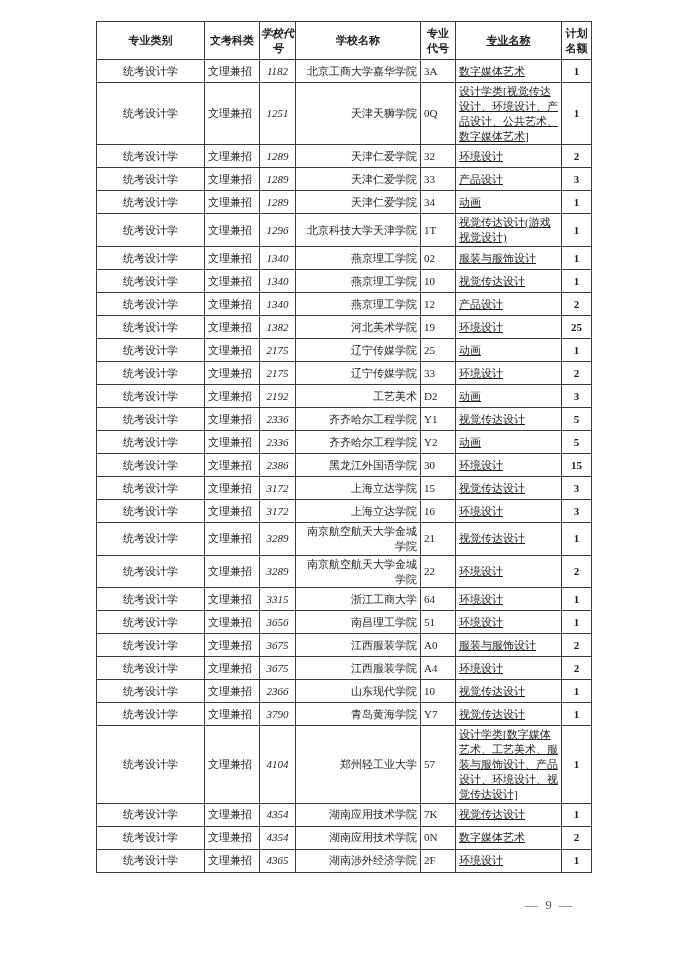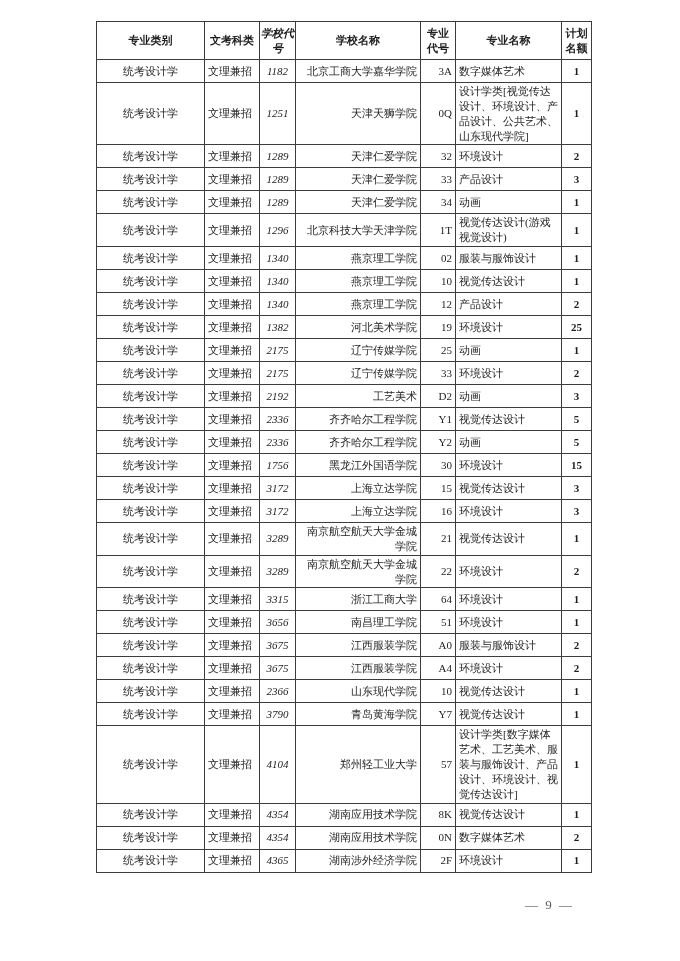--- a/index.html
+++ b/index.html
@@ -40,22 +40,22 @@
     padding: 2px 1px;
     word-break: break-all;
   }
   table.admission td {
     height: 20px;
   }
   .col-category   { width: 105px; text-align: center; }
   .col-subject    { width: 52px;  }
   .col-school_code{ width: 33px;  text-align: center; word-break: break-all; font-style: italic; }
   .col-school_name{ width: 122px; text-align: right;   word-break: break-all; }
-  .col-major_code { width: 32px;  text-align: right; word-break: break-all; }
-  .col-major_name { width: 103px; text-align: left;   word-break: break-all; }
+  .col-major_code { width: 32px;  text-align: left; word-break: break-all; }
+  .col-major_name { width: 103px; text-align: left;   word-break: break-all; text-decoration: underline; }
   .col-quota      { width: 27px;  text-align: center; font-weight: bold; word-break: break-all; }
   .page-number {
     position: absolute;
     top: 897px;
     left: 96px;
     width: 478px;
     text-align: right;
     font-size: 13px;
     letter-spacing: 2px;
     color: #5a5a5a;
@@ -87,21 +87,21 @@
           <td class="col-major_code">3A</td>
           <td class="col-major_name">数字媒体艺术</td>
           <td class="col-quota">1</td>
         </tr>
         <tr>
           <td class="col-category">统考设计学</td>
           <td class="col-subject">文理兼招</td>
           <td class="col-school_code">1251</td>
           <td class="col-school_name">天津天狮学院</td>
           <td class="col-major_code">0Q</td>
-          <td class="col-major_name">设计学类[视觉传达设计、环境设计、产品设计、公共艺术、山东现代学院]</td>
+          <td class="col-major_name">设计学类[视觉传达设计、环境设计、产品设计、公共艺术、数字媒体艺术]</td>
           <td class="col-quota">1</td>
         </tr>
         <tr>
           <td class="col-category">统考设计学</td>
           <td class="col-subject">文理兼招</td>
           <td class="col-school_code">1289</td>
           <td class="col-school_name">天津仁爱学院</td>
           <td class="col-major_code">32</td>
           <td class="col-major_name">环境设计</td>
           <td class="col-quota">2</td>
@@ -210,21 +210,21 @@
           <td class="col-subject">文理兼招</td>
           <td class="col-school_code">2336</td>
           <td class="col-school_name">齐齐哈尔工程学院</td>
           <td class="col-major_code">Y2</td>
           <td class="col-major_name">动画</td>
           <td class="col-quota">5</td>
         </tr>
         <tr>
           <td class="col-category">统考设计学</td>
           <td class="col-subject">文理兼招</td>
-          <td class="col-school_code">1756</td>
+          <td class="col-school_code">2386</td>
           <td class="col-school_name">黑龙江外国语学院</td>
           <td class="col-major_code">30</td>
           <td class="col-major_name">环境设计</td>
           <td class="col-quota">15</td>
         </tr>
         <tr>
           <td class="col-category">统考设计学</td>
           <td class="col-subject">文理兼招</td>
           <td class="col-school_code">3172</td>
           <td class="col-school_name">上海立达学院</td>
@@ -320,21 +320,21 @@
           <td class="col-school_name">郑州轻工业大学</td>
           <td class="col-major_code">57</td>
           <td class="col-major_name">设计学类[数字媒体艺术、工艺美术、服装与服饰设计、产品设计、环境设计、视觉传达设计]</td>
           <td class="col-quota">1</td>
         </tr>
         <tr>
           <td class="col-category">统考设计学</td>
           <td class="col-subject">文理兼招</td>
           <td class="col-school_code">4354</td>
           <td class="col-school_name">湖南应用技术学院</td>
-          <td class="col-major_code">8K</td>
+          <td class="col-major_code">7K</td>
           <td class="col-major_name">视觉传达设计</td>
           <td class="col-quota">1</td>
         </tr>
         <tr>
           <td class="col-category">统考设计学</td>
           <td class="col-subject">文理兼招</td>
           <td class="col-school_code">4354</td>
           <td class="col-school_name">湖南应用技术学院</td>
           <td class="col-major_code">0N</td>
           <td class="col-major_name">数字媒体艺术</td>

